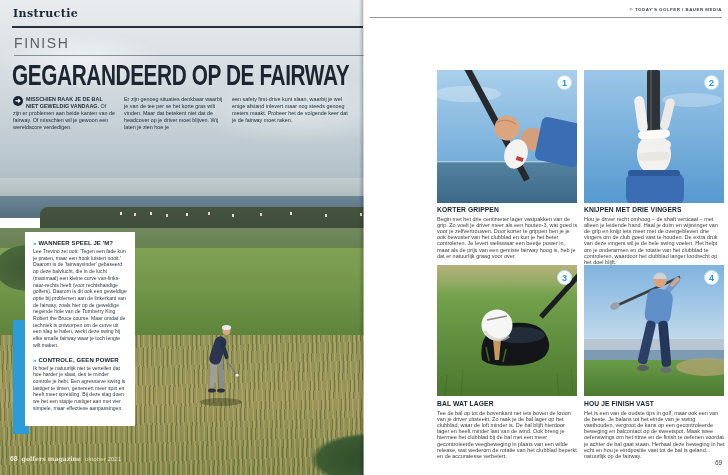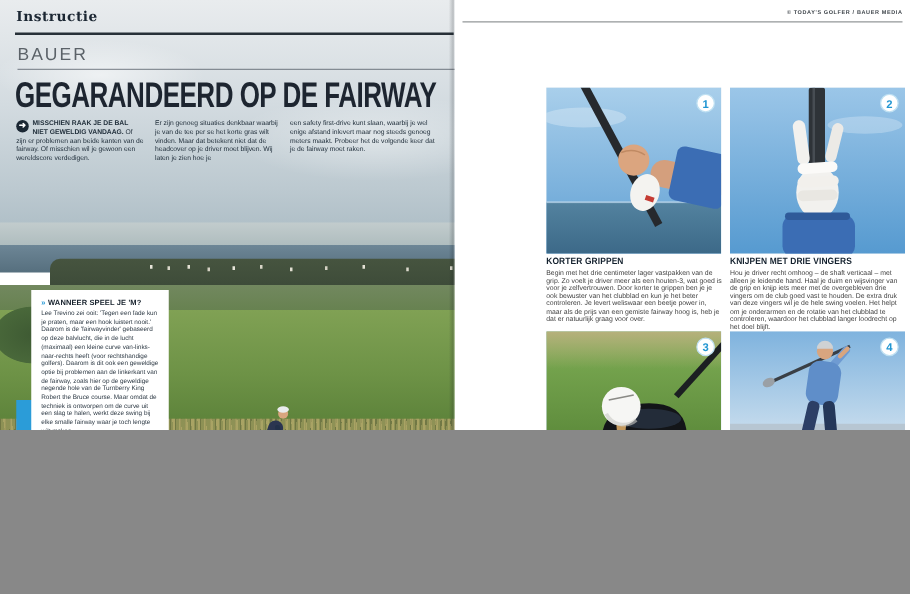--- a/index.html
+++ b/index.html
@@ -1,16 +1,16 @@
 <!DOCTYPE html>
 <html><head>
 <meta charset="utf-8">
 <style>
   html,body{margin:0;padding:0;background:#888;}
-  .spread{position:relative;width:728px;height:344px;background:#ffffff;overflow:hidden;
+  .spread{position:relative;width:728px;height:475px;background:#ffffff;overflow:hidden;
           font-family:"Liberation Sans",sans-serif;}
   .abs{position:absolute;}
 
   
   .photo{left:0;top:0;width:432px;height:475px;overflow:hidden;}
   .sky{left:0;top:0;width:432px;height:210px;
        background:
          radial-gradient(120px 40px at 80px 60px, rgba(255,255,255,.55), transparent 70%),
          radial-gradient(160px 50px at 300px 110px, rgba(255,255,255,.4), transparent 70%),
          linear-gradient(180deg,#e9ecee 0%,#d3dbe0 40%,#bcc9d0 72%,#a4b6bf 100%);}
@@ -116,21 +116,21 @@
       <ellipse cx="23" cy="72.5" rx="4" ry="2" fill="#2e3338"></ellipse>
       <rect x="14" y="18" width="12" height="29" rx="6" fill="#2b3550" transform="rotate(18 20 32)"></rect>
       <line x1="24" y1="24" x2="28.5" y2="39" stroke="#223049" stroke-width="4" stroke-linecap="round"></line>
       <circle cx="28.5" cy="13" r="4" fill="#d8a57f"></circle>
       <ellipse cx="28.5" cy="9.6" rx="4.6" ry="2.6" fill="#e9ebed"></ellipse>
     </svg>
   </div>
 
   <div class="abs eyebrow">Instructie</div>
   <div class="abs rule-top"></div>
-  <div class="abs kicker">BAUER</div>
+  <div class="abs kicker">FINISH</div>
   <div class="abs rule-spread"></div>
   <h1 class="abs title" style="margin:0;">GEGARANDEERD OP DE FAIRWAY</h1>
 
   <div class="abs intro">
     <div class="col col1">
       <span class="lead-icon">➜</span><span class="lead">MISSCHIEN RAAK JE DE BAL NIET GEWELDIG VANDAAG.</span><span> Of zijn er problemen aan beide kanten van de fairway. Of misschien wil je gewoon een wereldscore verdedigen.</span>
     </div>
     <div class="col col2">Er zijn genoeg situaties denkbaar waarbij je van de tee per se het korte gras wilt vinden. Maar dat betekent niet dat de headcover op je driver moet blijven. Wij laten je zien hoe je</div>
     <div class="col col3">een safety first-drive kunt slaan, waarbij je wel enige afstand inlevert maar nog steeds genoeg meters maakt. Probeer het de volgende keer dat je de fairway moet raken.</div>
   </div>

